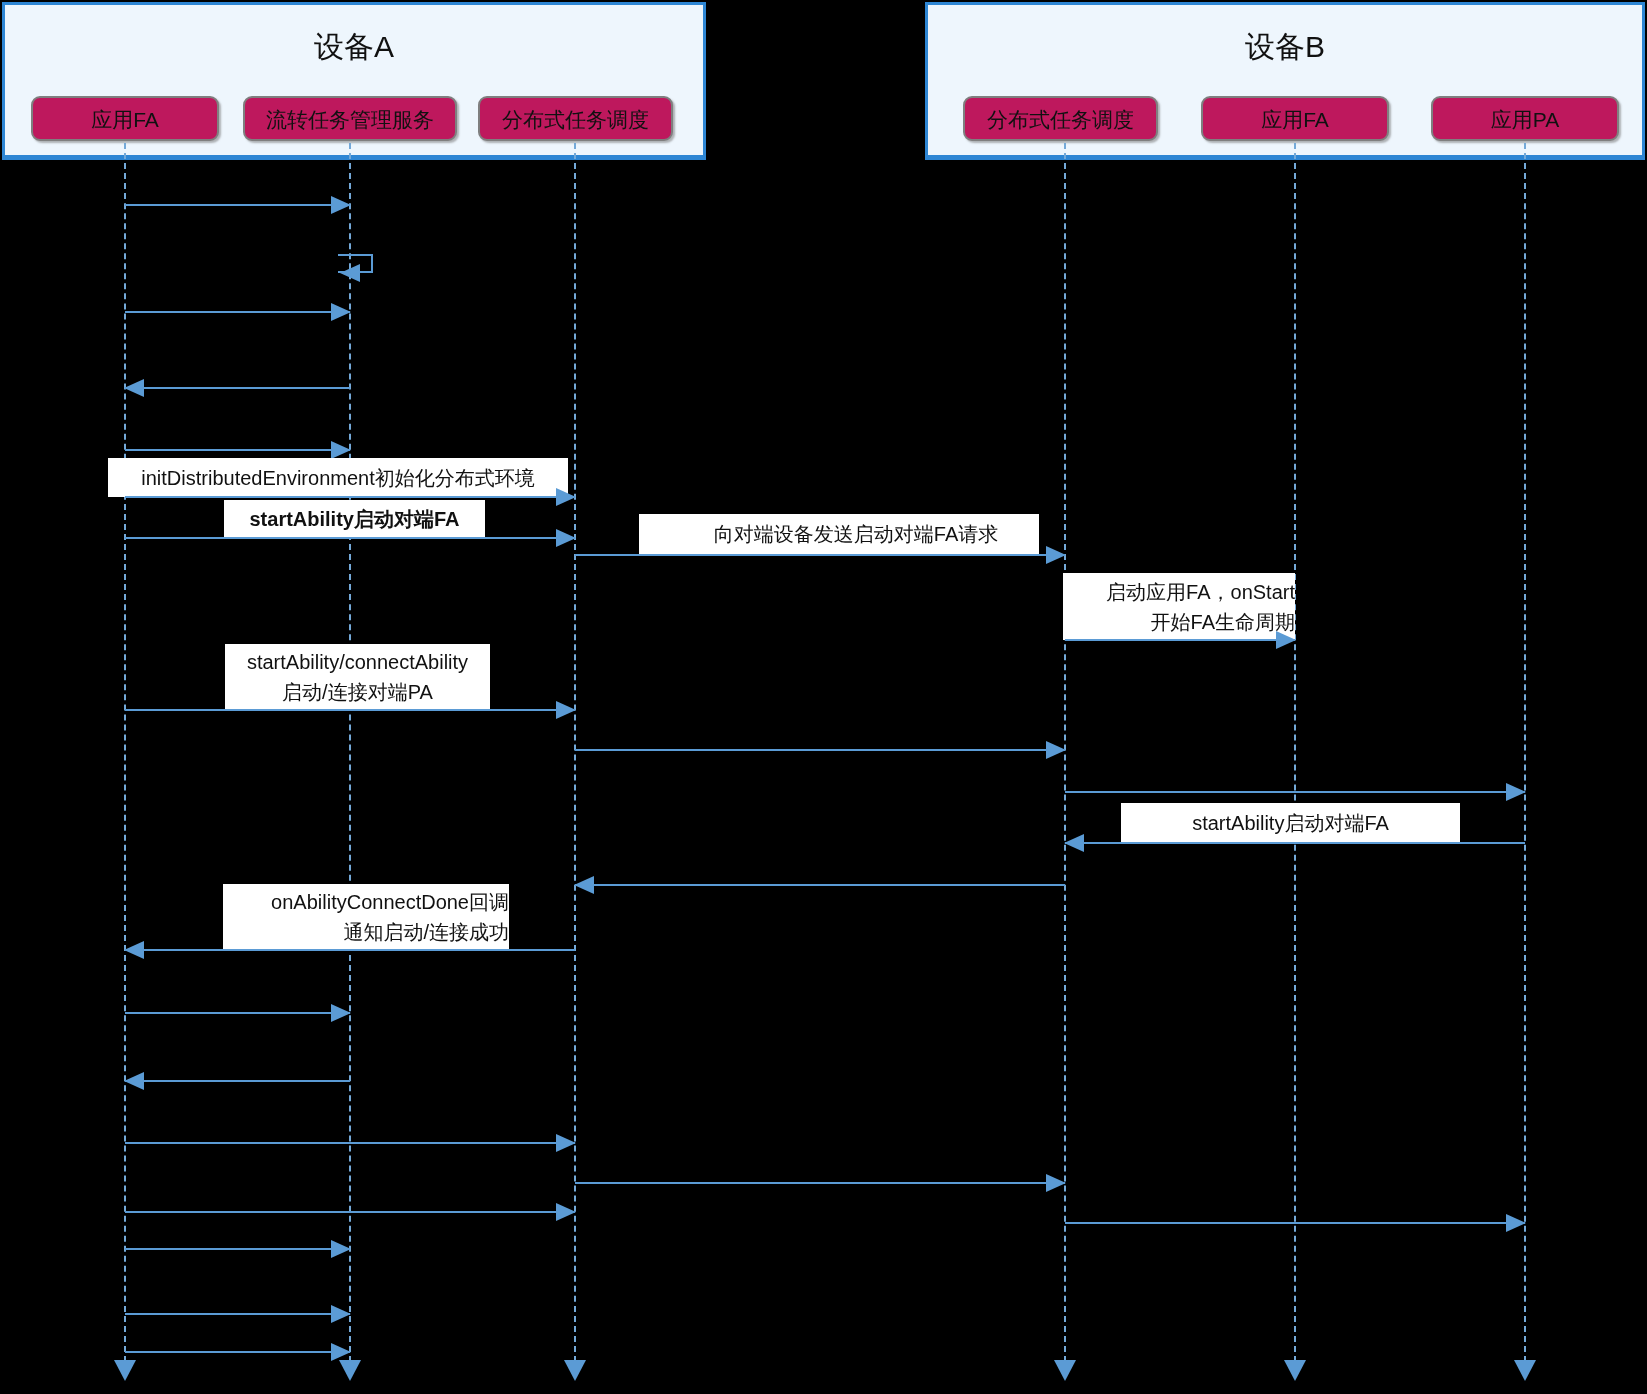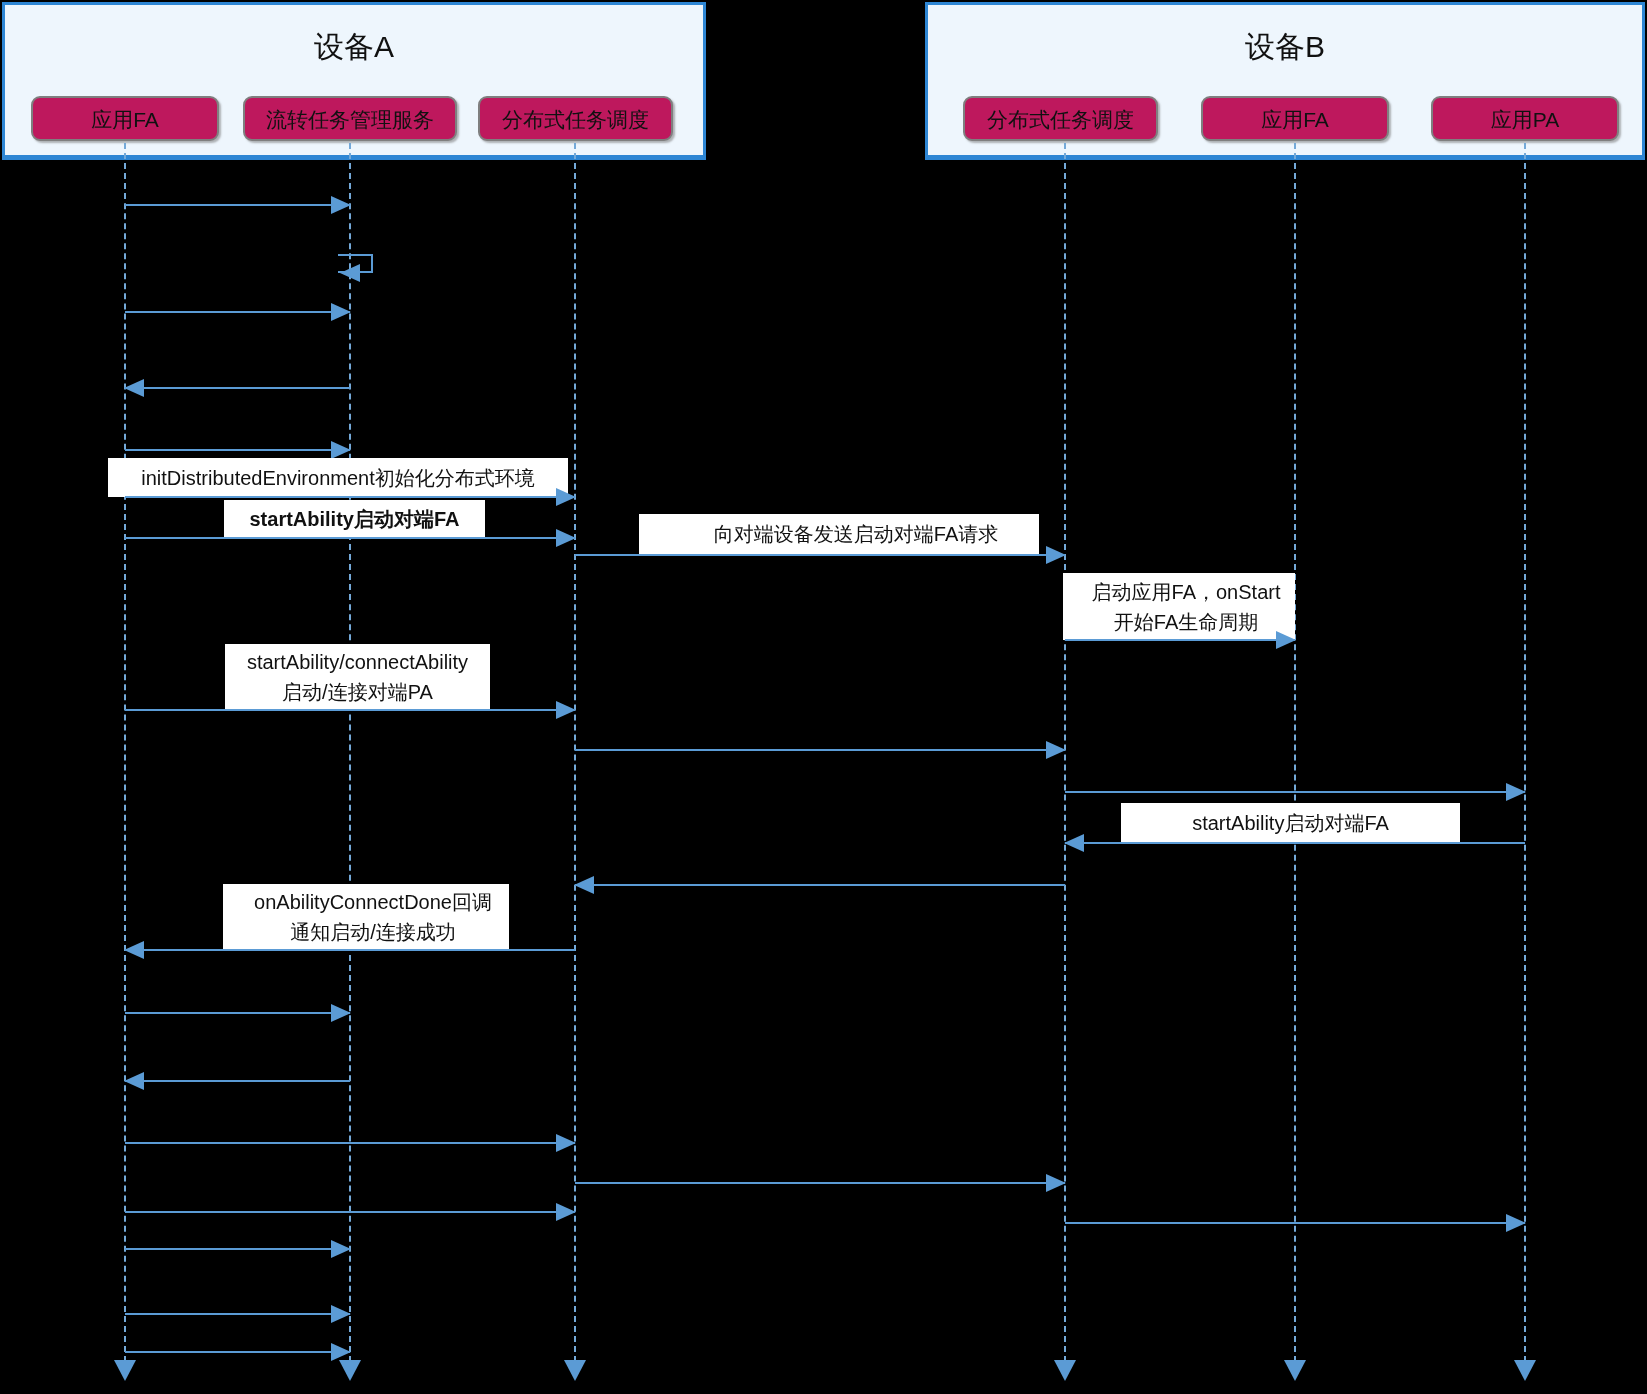--- a/index.html
+++ b/index.html
@@ -48,21 +48,21 @@
     box-sizing:border-box;
   }
   .self-loop .head-l{left:2px;top:8px;}
   
   .lbl{
     position:absolute;background:#fff;color:#111;font-size:20px;
     display:flex;flex-direction:column;justify-content:center;
     box-sizing:border-box;line-height:30px;
   }
   .lbl.center{align-items:center;text-align:center;}
-  .lbl.left{align-items:center;text-align:left;padding-left:14px;}
+  .lbl.left{align-items:flex-end;text-align:left;padding-left:14px;}
 </style>
 </head>
 <body>
 
 <div id="stage">
 
   <div class="device-box" style="left:2px;width:704px;">
     <div class="device-title">设备A</div>
   </div>
 

